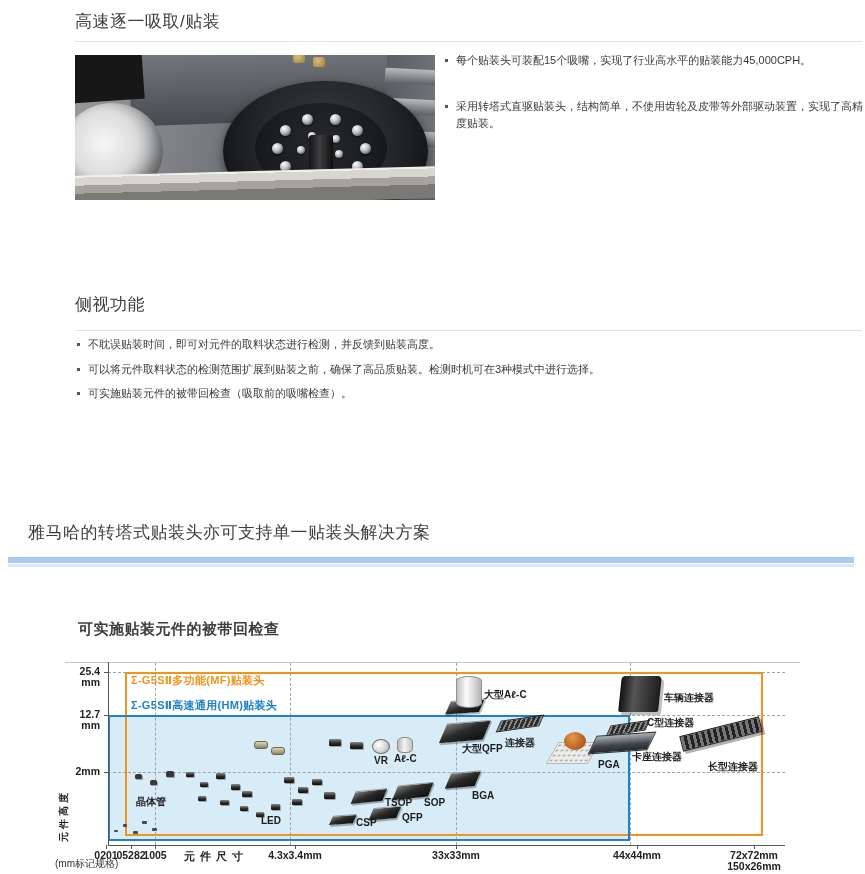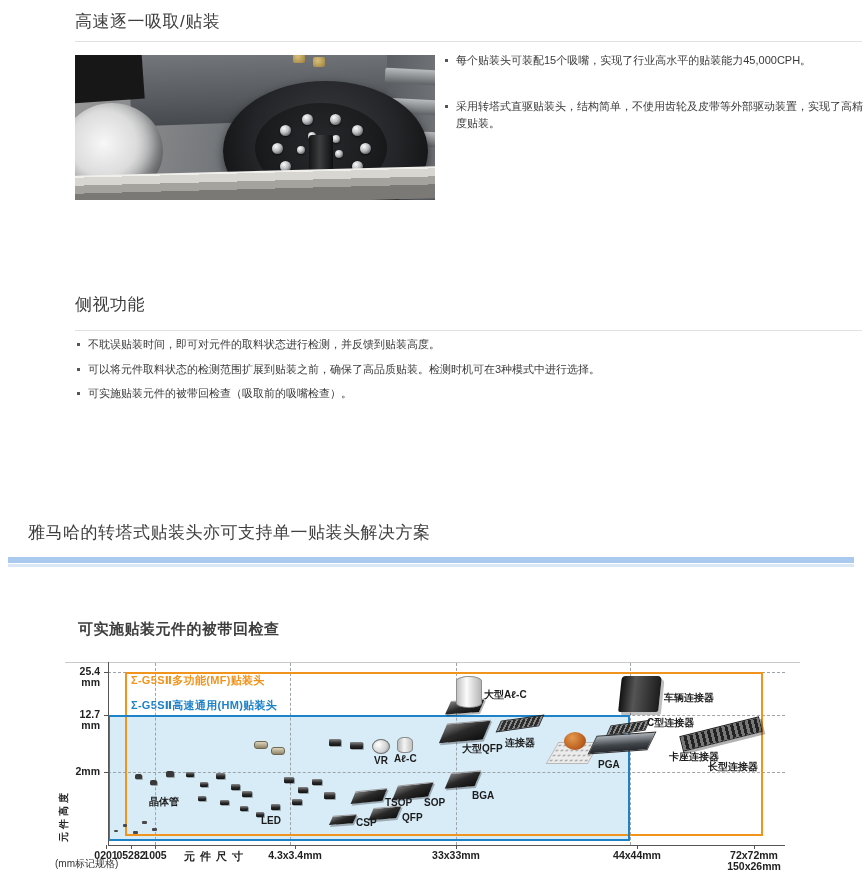--- a/index.html
+++ b/index.html
@@ -220,33 +220,33 @@
         <div class="cmp flat" style="left: 420px; top: 40px; width: 34px; height: 12px; --rot: -4deg;"></div>
         <div class="cmp cyl" style="left: 428px; top: 16px; width: 24px; height: 30px;"></div>
         <div class="cmp flat" style="left: 415px; top: 62px; width: 44px; height: 18px; --rot: -5deg;"></div>
         <div class="cmp conn" style="left: 470px; top: 58px; width: 42px; height: 9px; --rot: -8deg;"></div>
         <div class="cmp pga" style="left: 524px; top: 82px; width: 40px; height: 20px;"></div>
         <div class="cmp dome" style="left: 536px; top: 72px; width: 22px; height: 18px;"></div>
         <div class="cmp tall-conn" style="left: 592px; top: 16px; width: 40px; height: 36px;"></div>
         <div class="cmp conn" style="left: 580px; top: 63px; width: 38px; height: 8px; --rot: -8deg;"></div>
         <div class="cmp card-conn" style="left: 564px; top: 74px; width: 58px; height: 16px; --rot: -4deg;"></div>
         <div class="cmp long-conn" style="left: 652px; top: 66px; width: 80px; height: 14px; --rot: -14deg;"></div>
-        <div class="cmp-label" style="left: 121px; top: 135px;">晶体管</div>
+        <div class="cmp-label" style="left: 108px; top: 135px;">晶体管</div>
         <div class="cmp-label" style="left: 233px; top: 155px;">LED</div>
         <div class="cmp-label" style="left: 346px; top: 95px;">VR</div>
         <div class="cmp-label" style="left: 366px; top: 93px;">Aℓ-C</div>
         <div class="cmp-label" style="left: 357px; top: 137px;">TSOP</div>
         <div class="cmp-label" style="left: 396px; top: 137px;">SOP</div>
         <div class="cmp-label" style="left: 328px; top: 157px;">CSP</div>
         <div class="cmp-label" style="left: 374px; top: 152px;">QFP</div>
         <div class="cmp-label" style="left: 444px; top: 130px;">BGA</div>
         <div class="cmp-label" style="left: 456px; top: 28px;">大型Aℓ-C</div>
         <div class="cmp-label" style="left: 434px; top: 82px;">大型QFP</div>
         <div class="cmp-label" style="left: 477px; top: 76px;">连接器</div>
         <div class="cmp-label" style="left: 570px; top: 99px;">PGA</div>
         <div class="cmp-label" style="left: 636px; top: 31px;">车辆连接器</div>
         <div class="cmp-label" style="left: 619px; top: 56px;">C型连接器</div>
-        <div class="cmp-label" style="left: 624px; top: 90px; padding-left: 17px;">卡座连接器</div>
+        <div class="cmp-label" style="left: 604px; top: 90px;">卡座连接器</div>
         <div class="cmp-label" style="left: 680px; top: 100px;">长型连接器</div>
       </div>
   </div>
 
 </div>
 
 </body></html>

